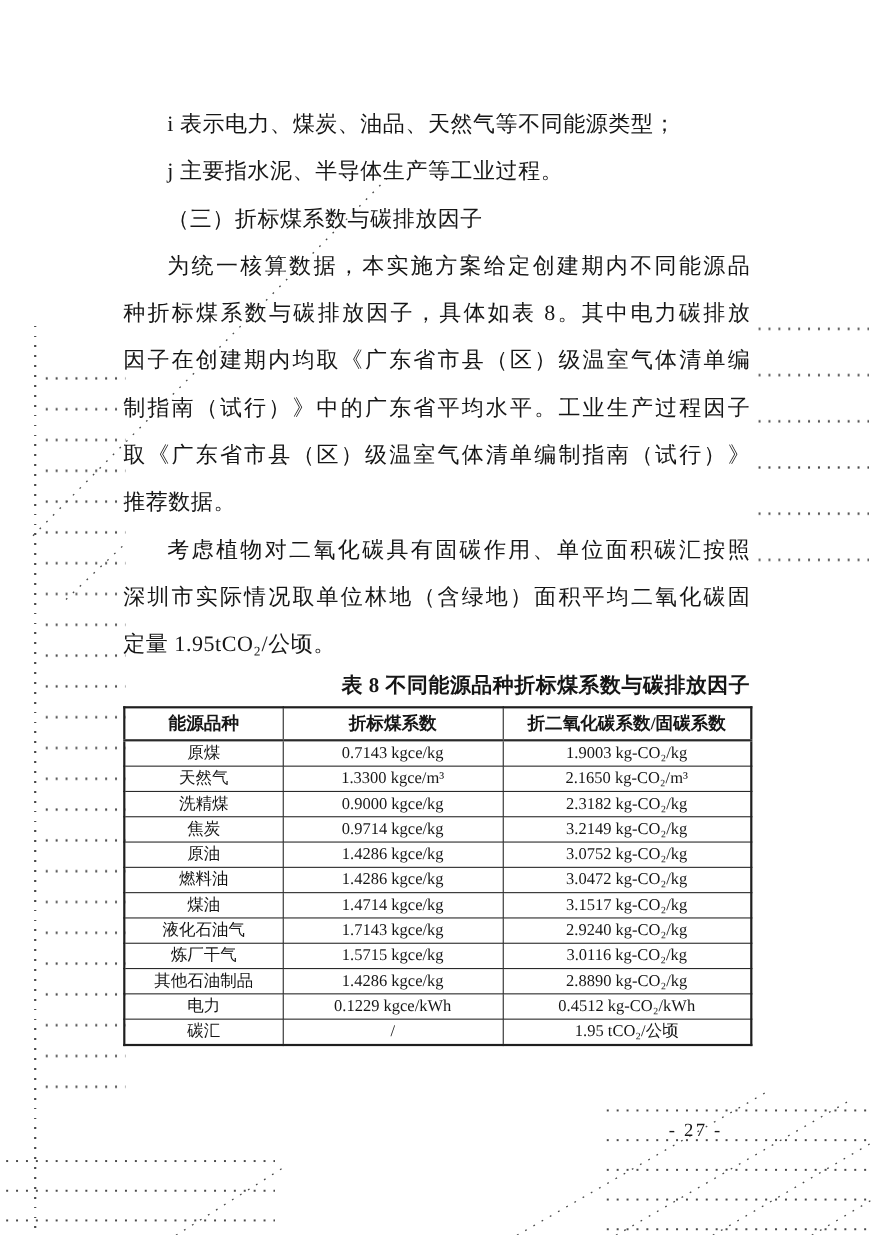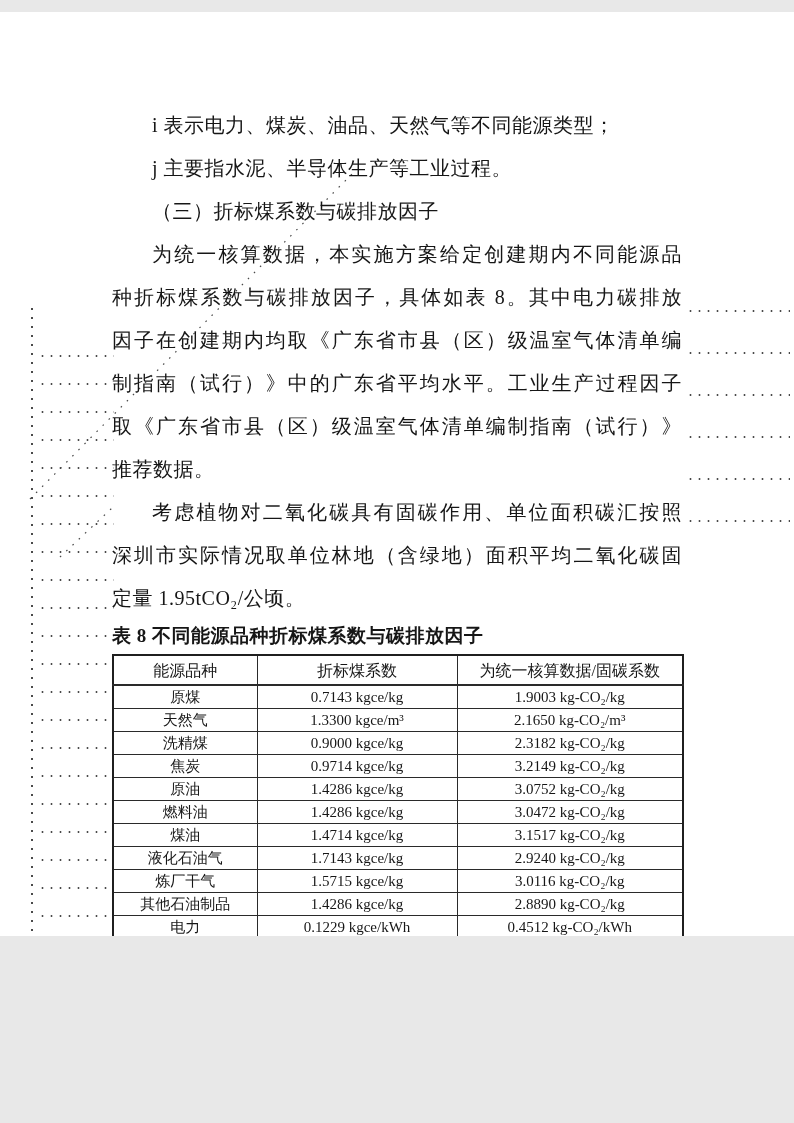--- a/index.html
+++ b/index.html
@@ -1,17 +1,17 @@
 <!DOCTYPE html>
 <html style="--ink: #161616; --deco: #4a4a4a;"><head>
 <meta charset="utf-8">
 <style>
   html,body { margin:0; padding:0; background:#e8e8e8; }
   .page {
-    position:relative; width:794px; height:924px; margin:12px auto;
+    position:relative; width:794px; height:1123px; margin:0 auto;
     background:#ffffff; overflow:hidden;
     font-family:"Liberation Serif","DejaVu Serif",serif;
     color:var(--ink,#161616);
   }
   
   .deco { position:absolute; z-index:1; pointer-events:none; }
   .vline-left {
     left:31px; top:296px; width:2px; height:827px;
     background-image:repeating-linear-gradient(to bottom, var(--deco,#4a4a4a) 0 1.6px, transparent 1.6px 9px);
   }
@@ -24,32 +24,32 @@
   .diag-svg path { stroke:var(--deco,#4a4a4a); stroke-width:1.2; fill:none; stroke-dasharray:1.6 7; }
   
   .content { position:absolute; left:112px; top:92px; width:570px; z-index:2; }
   .line {
     font-size:20px; height:43px; line-height:43px; overflow:hidden;
     letter-spacing:0.5px;
   }
   .line.indent { text-indent:40px; }
   .line.fill { text-align:justify; text-align-last:justify; }
   .table-title {
-    height:34px; line-height:32px; text-align:left;
+    height:34px; line-height:32px; text-align:right;
     font-weight:bold; font-size:19px; letter-spacing:0.5px;
   }
   table.factors {
     width:570px; table-layout:fixed; border-collapse:collapse;
     border:2px solid #1f1f1f; font-size:15px;
   }
   .factors th, .factors td {
     border:1px solid #2a2a2a; text-align:center; vertical-align:middle;
     padding:0; height:22px; line-height:21px; overflow:hidden; white-space:nowrap;
   }
-  .factors th { height:28px; line-height:27px; font-size:16px; font-weight:normal; border-bottom-width:2px; }
+  .factors th { height:28px; line-height:27px; font-size:16px; font-weight:bold; border-bottom-width:2px; }
   .col-name { width:144px; }
   .col-coal { width:200px; }
   .col-co2  { width:226px; }
   .page-number {
     position:absolute; left:608px; top:1018px; z-index:2;
     font-size:17px; letter-spacing:2px;
   }
 </style>
 </head>
 <body>
@@ -102,21 +102,21 @@
     <table class="factors">
       <colgroup>
         <col class="col-name">
           <col class="col-coal">
           <col class="col-co2">
       </colgroup>
       <thead>
         <tr>
           <th>能源品种</th>
           <th>折标煤系数</th>
-          <th>为统一核算数据/固碳系数</th>
+          <th>折二氧化碳系数/固碳系数</th>
         </tr>
       </thead>
       <tbody>
 
           <tr>
             <td>原煤</td>
             <td>0.7143 kgce/kg</td>
             <td>1.9003 kg-CO₂/kg</td>
           </tr>
 

